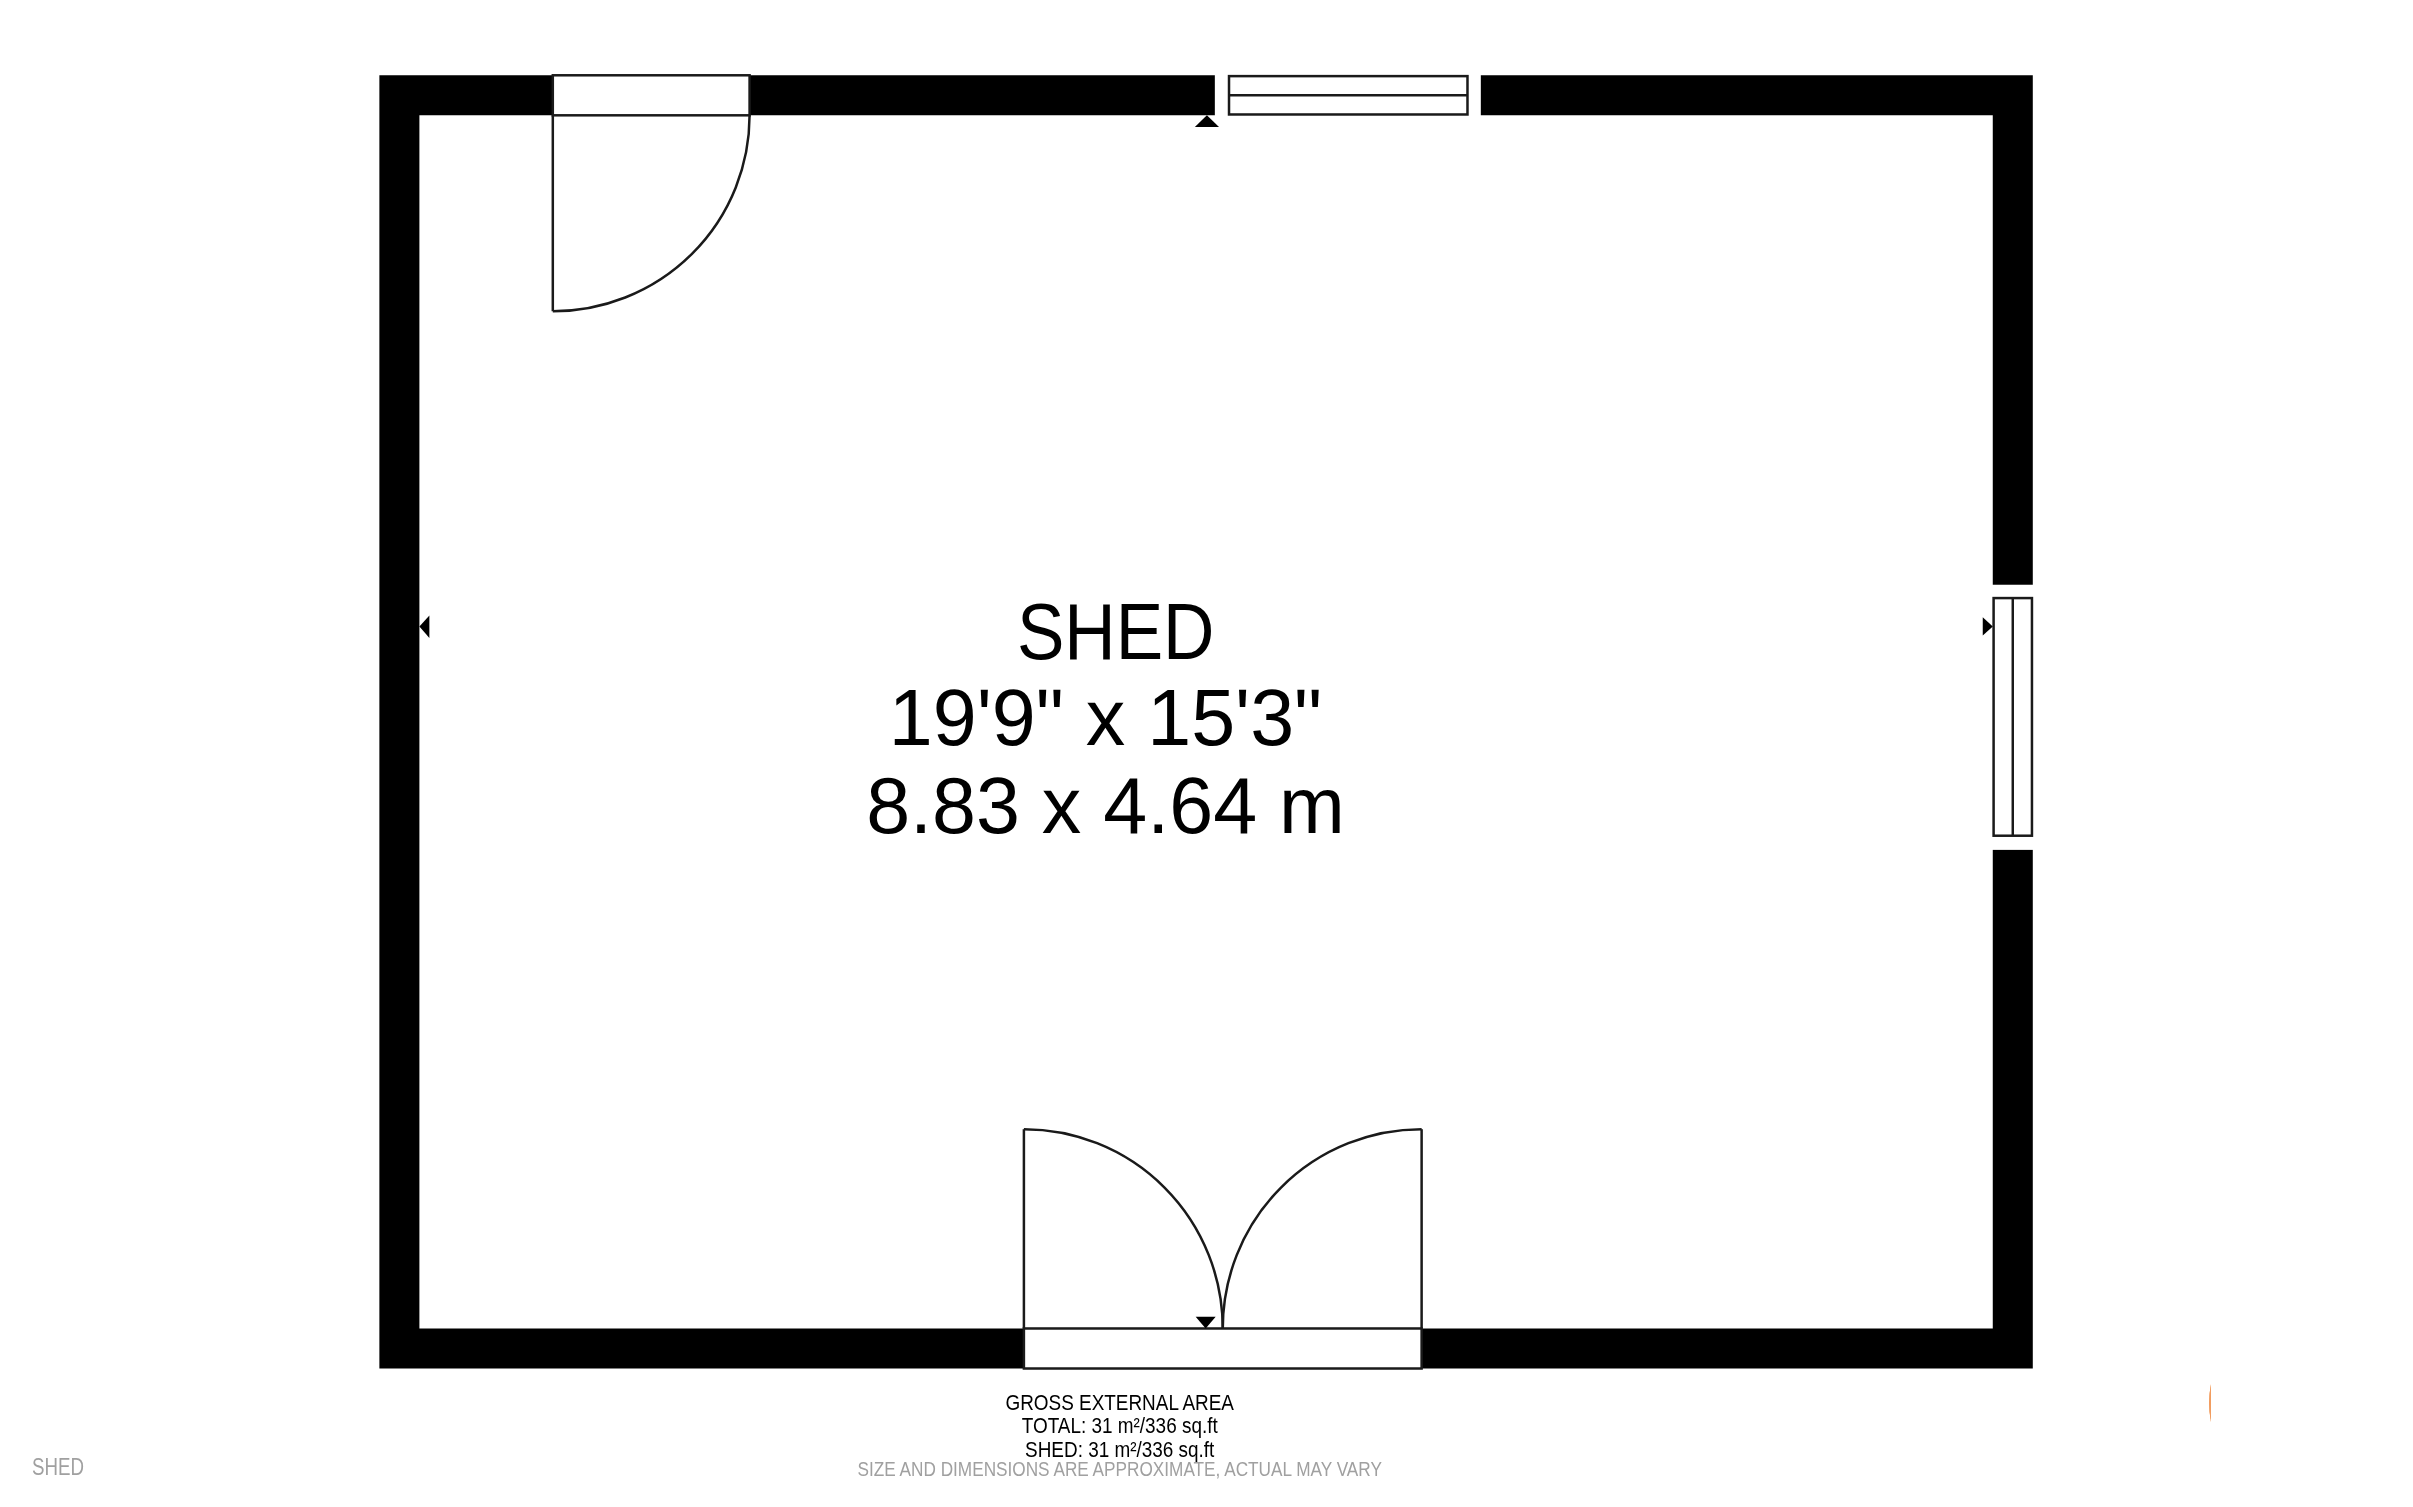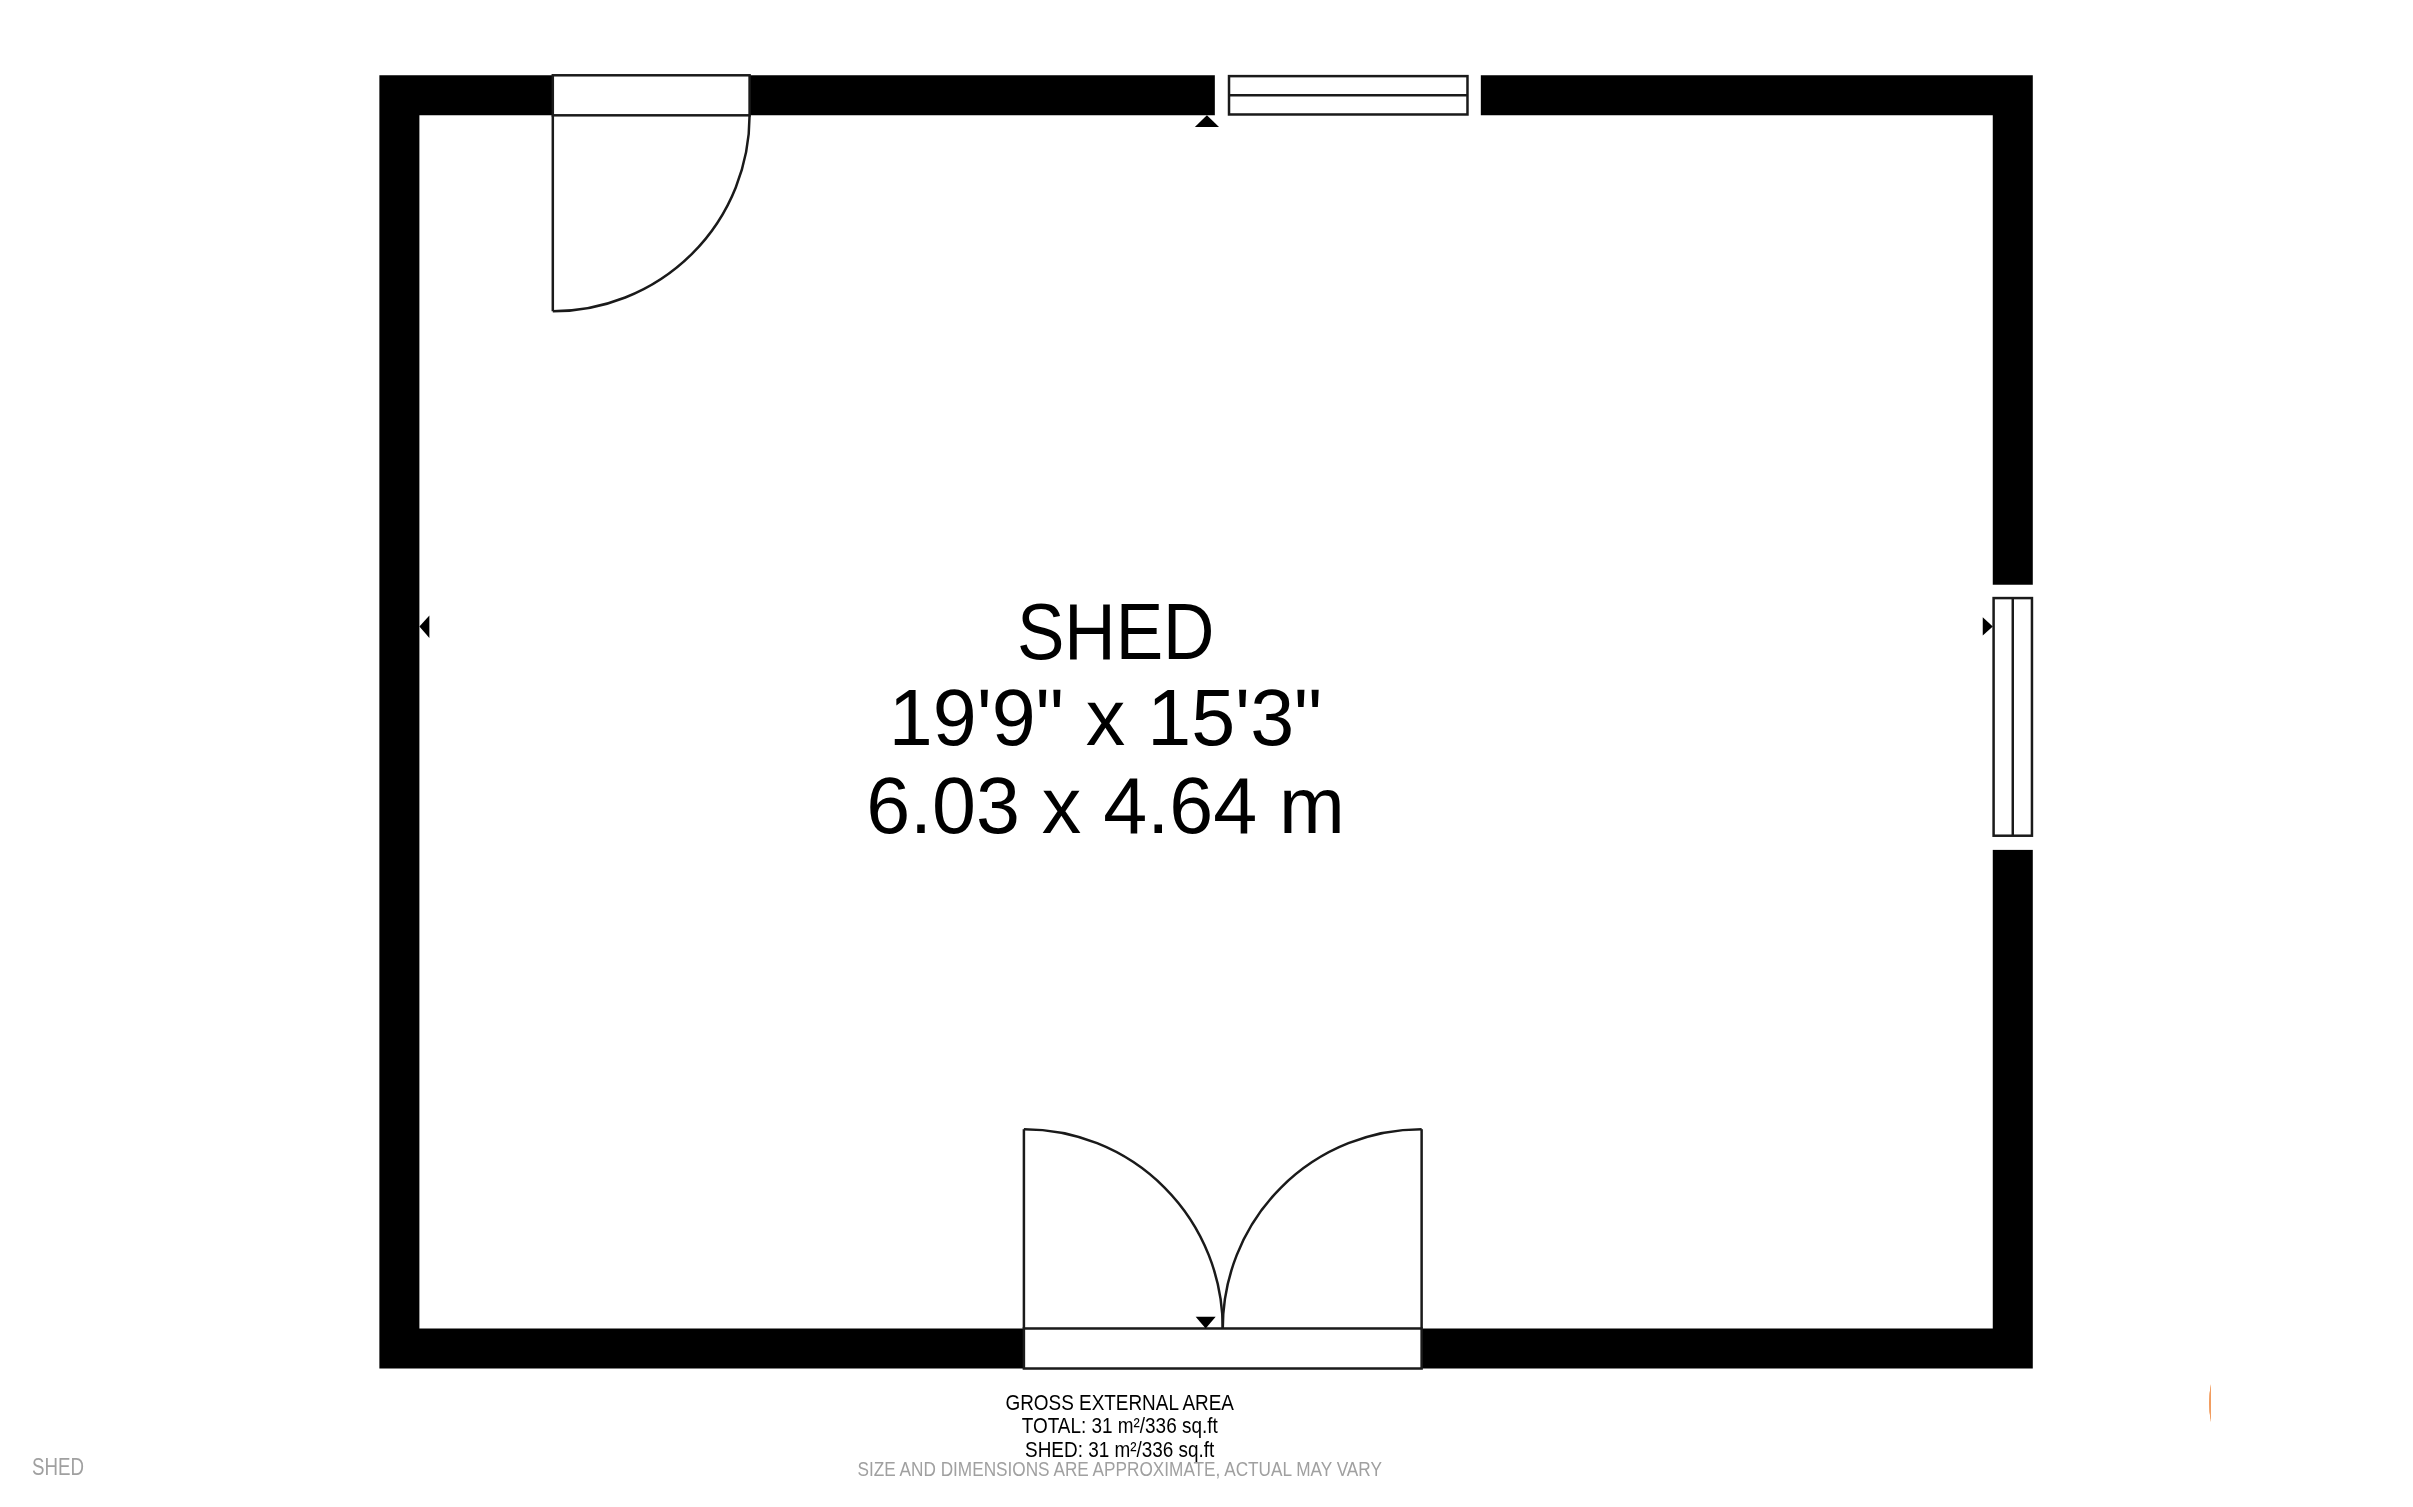--- a/index.html
+++ b/index.html
@@ -66,21 +66,21 @@
     </g>
 
     <polygon points="1447.5,138 1433,152 1462,152" style="fill:var(--wall,#000)"></polygon>
     <polygon points="1446,1593 1434,1579 1458,1579" style="fill:var(--wall,#000)"></polygon>
     <polygon points="503,751 515,738 515,765" style="fill:var(--wall,#000)"></polygon>
     <polygon points="2390,751 2378,740 2378,762" style="fill:var(--wall,#000)"></polygon>
   </svg>
 
   <div class="abs-line room-title">SHED</div>
   <div class="abs-line room-dim1">19'9" x 15'3"</div>
-  <div class="abs-line room-dim2">6.03 x 4.64 m</div>
+  <div class="abs-line room-dim2">8.83 x 4.64 m</div>
 
   <div class="abs-line foot foot-1">GROSS EXTERNAL AREA</div>
   <div class="abs-line foot foot-2">TOTAL: 31 m²/336 sq.ft</div>
   <div class="abs-line foot foot-3">SHED: 31 m²/336 sq.ft</div>
   <div class="abs-line foot foot-muted">SIZE AND DIMENSIONS ARE APPROXIMATE, ACTUAL MAY VARY</div>
 
   <div id="watermark">SHED</div>
 
   <svg width="2413" height="1508" viewBox="0 0 2894 1808" style="position:absolute;left:0;top:0;pointer-events:none;">
     <g>

